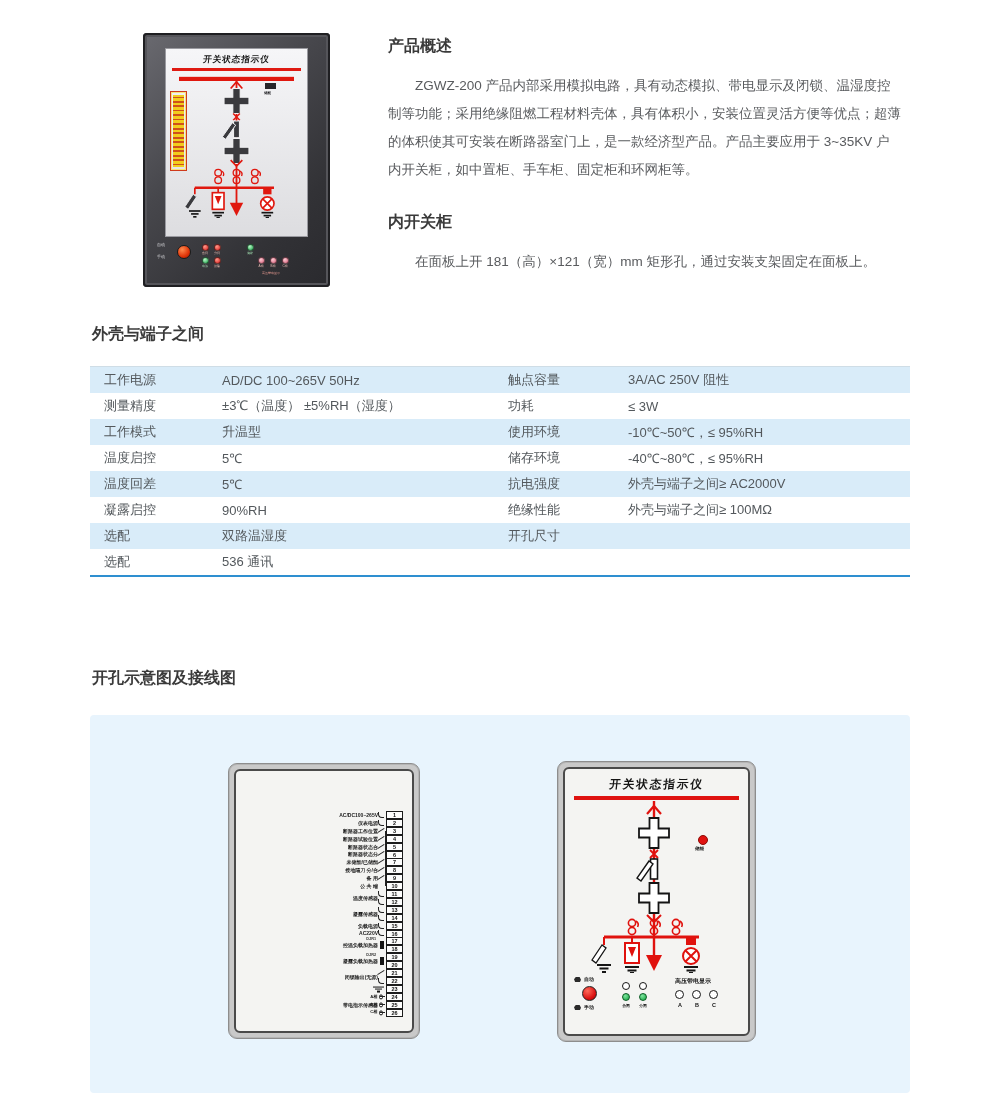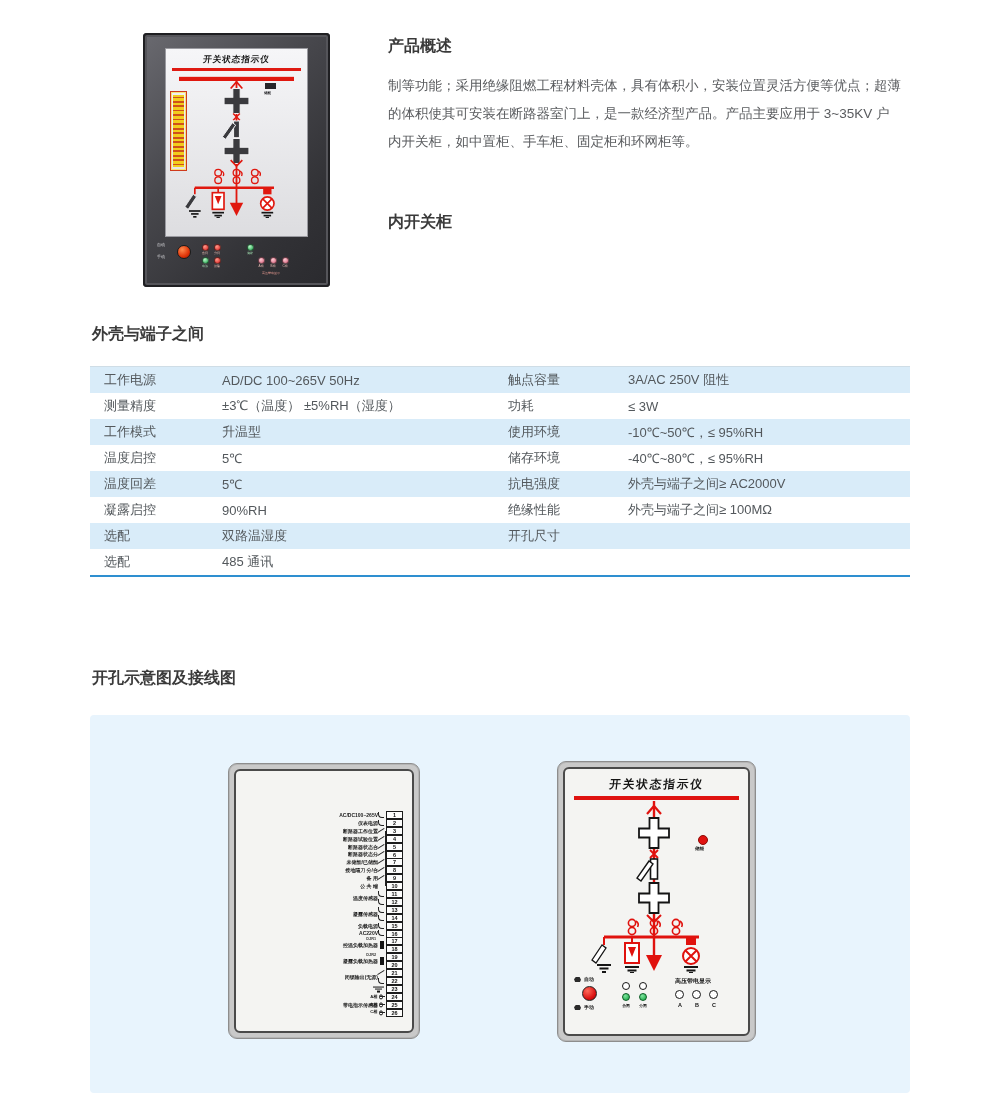--- a/index.html
+++ b/index.html
@@ -163,26 +163,28 @@
     <span class="led-lab" style="left:62px;top:231px;color:#a8d8b4;">电源</span>
     <span class="led-lab" style="left:74px;top:231px;">报警</span>
     <span class="led-lab" style="left:118px;top:231px;">A相</span>
     <span class="led-lab" style="left:130px;top:231px;">B相</span>
     <span class="led-lab" style="left:142px;top:231px;">C相</span>
     <span class="led-lab" style="left:128px;top:238px;color:#e89a90;">高压带电显示</span>
   </div>
 
   <div class="abs sec-title" style="left:388px;top:36px;">产品概述</div>
   <div class="abs" style="left:388px;top:72px;width:600px;">
+    <div class="body-line" style="text-indent:2em;">ZGWZ-200 产品内部采用模拟电路，具有动态模拟、带电显示及闭锁、温湿度控</div>
     <div class="body-line">制等功能；采用绝缘阻燃工程材料壳体，具有体积小，安装位置灵活方便等优点；超薄</div>
     <div class="body-line">的体积使其可安装在断路器室门上，是一款经济型产品。产品主要应用于 3~35KV 户</div>
     <div class="body-line">内开关柜，如中置柜、手车柜、固定柜和环网柜等。</div>
   </div>
 
   <div class="abs sec-title" style="left:388px;top:212px;">内开关柜</div>
+  <div class="abs body-line" style="left:388px;top:248px;width:600px;text-indent:2em;">在面板上开 181（高）×121（宽）mm 矩形孔，通过安装支架固定在面板上。</div>
 
   <div class="abs sec-title" style="left:92px;top:324px;">外壳与端子之间</div>
   <div id="spec-table">
       <div class="spec-row">
         <div class="spec-cell">工作电源</div>
         <div class="spec-cell">AD/DC 100~265V 50Hz</div>
         <div class="spec-cell">触点容量</div>
         <div class="spec-cell">3A/AC 250V 阻性</div>
       </div>
       <div class="spec-row">
@@ -215,21 +217,21 @@
         <div class="spec-cell">绝缘性能</div>
         <div class="spec-cell">外壳与端子之间≥ 100MΩ</div>
       </div>
       <div class="spec-row">
         <div class="spec-cell">选配</div>
         <div class="spec-cell">双路温湿度</div>
         <div class="spec-cell">开孔尺寸</div>
       </div>
       <div class="spec-row">
         <div class="spec-cell">选配</div>
-        <div class="spec-cell">485 通讯</div>
+        <div class="spec-cell">536 通讯</div>
         <div class="spec-cell"></div>
         <div class="spec-cell"></div>
       </div>
     </div>
 
   <div class="abs sec-title" style="left:92px;top:668px;">开孔示意图及接线图</div>
   <div id="diagram-backdrop" class="abs"></div>
 
   <div id="wiring-card" class="abs card">
     <div class="card-inner" id="wiring-inner">

